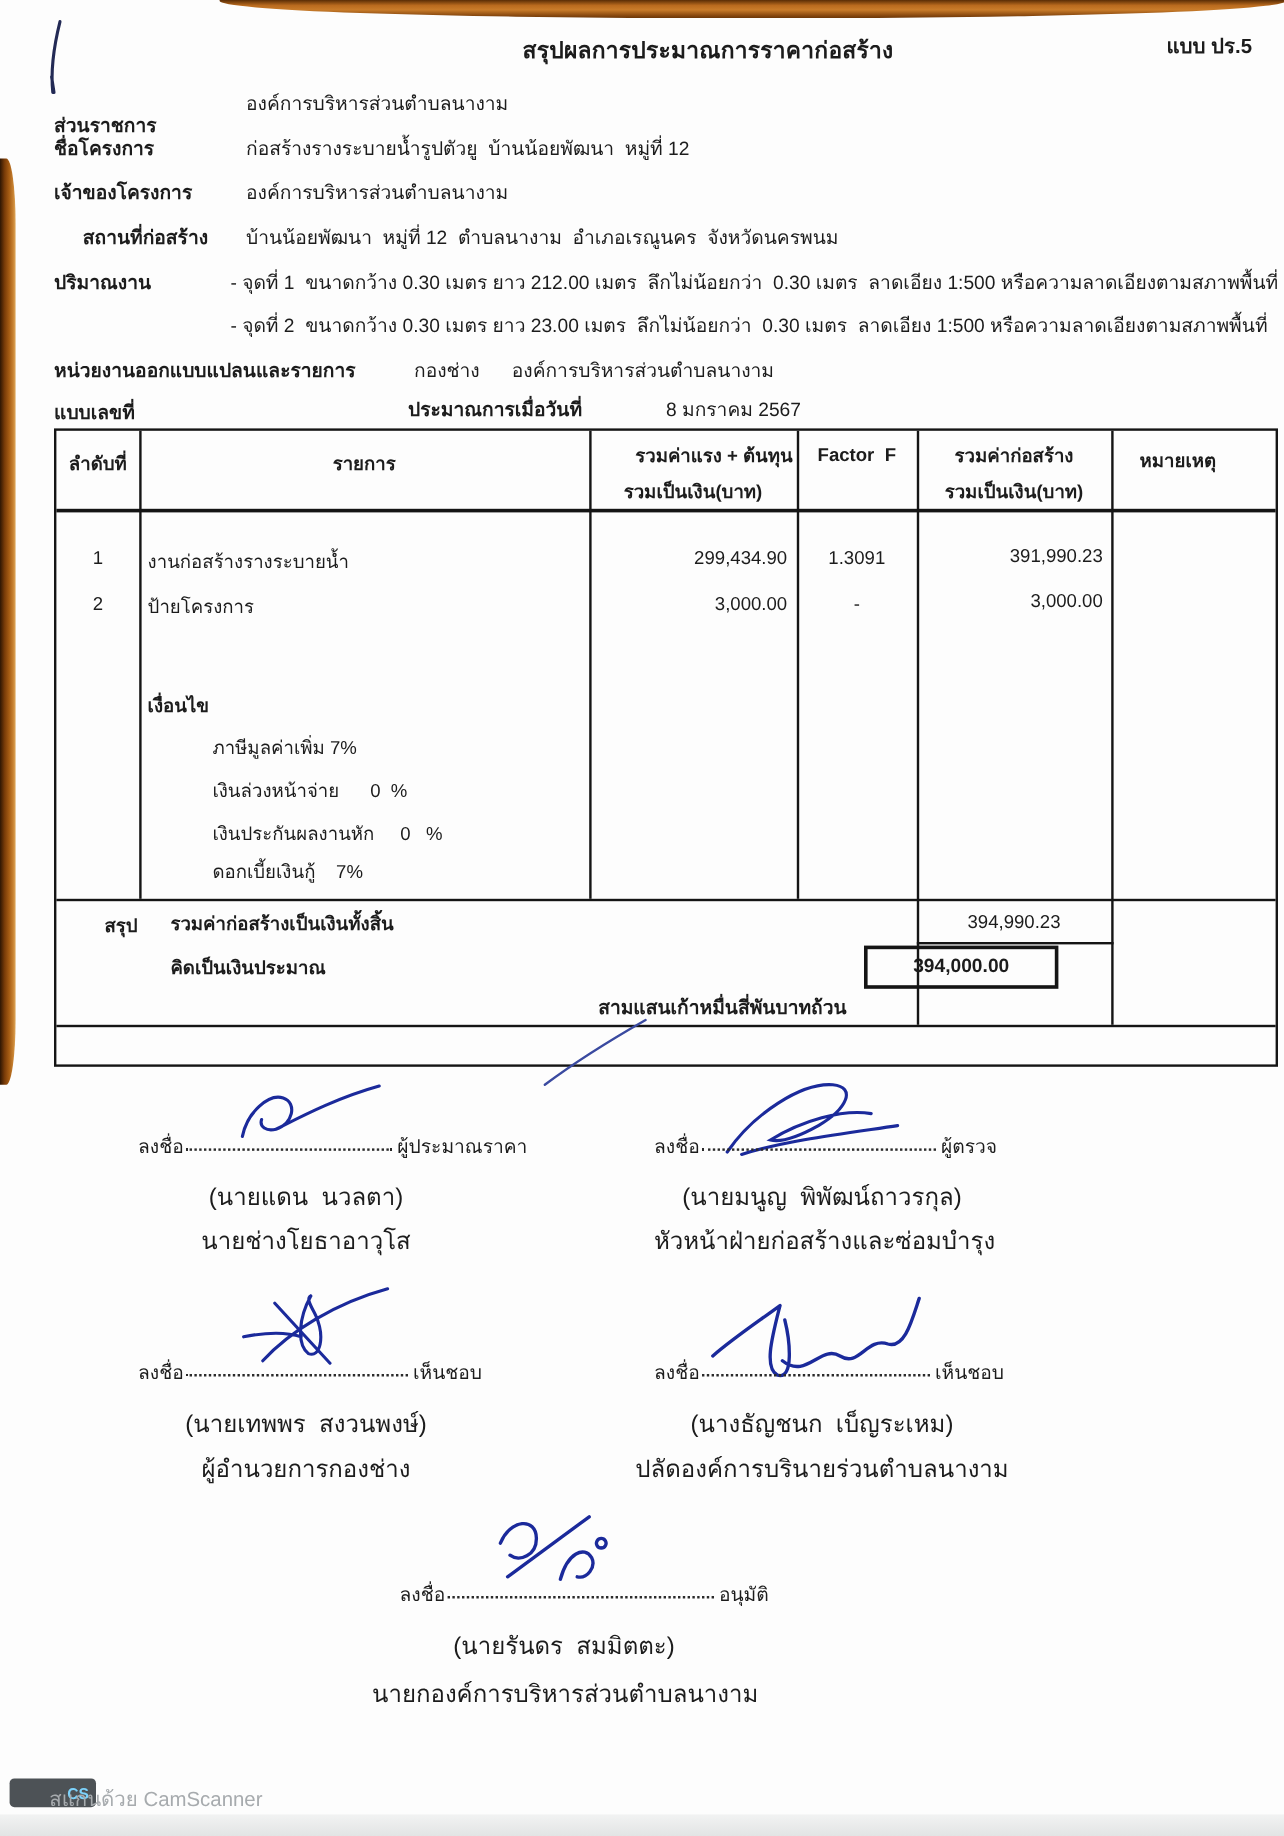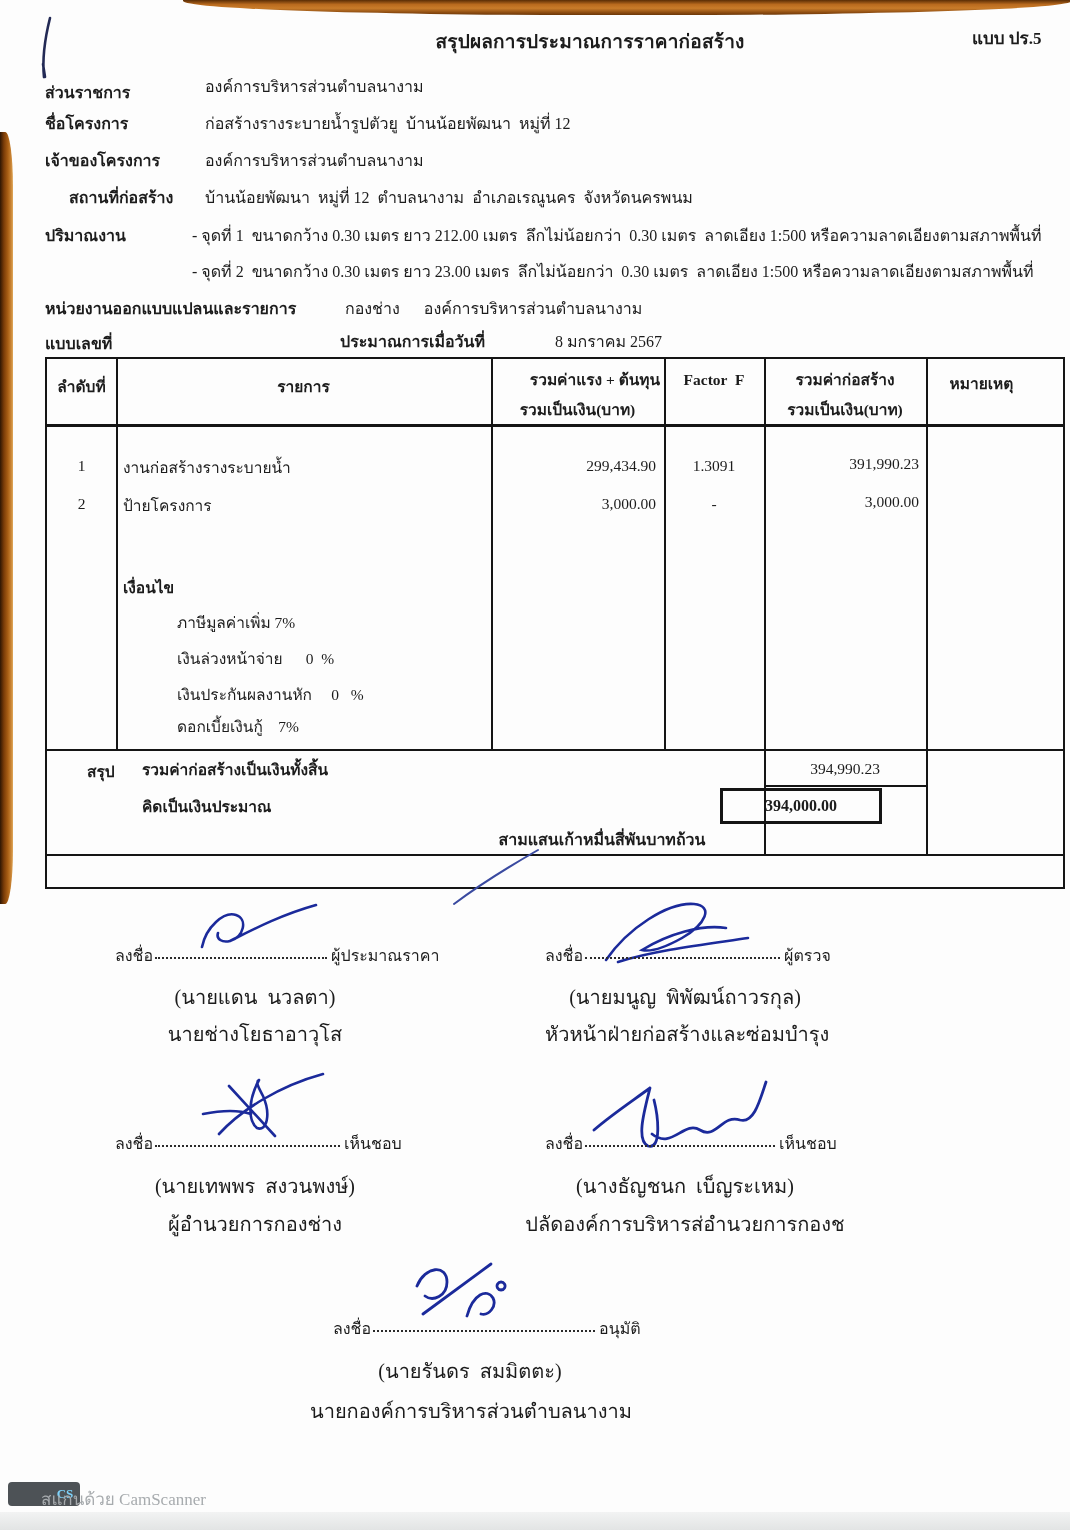--- a/index.html
+++ b/index.html
@@ -1,19 +1,19 @@
 <!DOCTYPE html>
 <html><head>
 <meta charset="utf-8">
 <style>
   html,body{margin:0;padding:0;background:#ffffff;}
   .page{
     position:relative;width:1070px;height:1530px;overflow:hidden;
     background:#fdfdfd;
-    font-family:Liberation Serif, serif;
+    font-family:Liberation Sans, sans-serif;
     color:#1c1c1c;
   }
   
   .wood-top{
     position:absolute;left:183px;top:0;width:889px;height:15px;
     background:linear-gradient(180deg,#5a2d05 0%,#b96a1e 30%,#c97c2a 55%,#8a4a10 85%,#6b3708 100%);
     border-radius:0 0 45% 45% / 0 0 95% 95%;
   }
   .wood-left{
     position:absolute;left:0;top:132px;width:13px;height:772px;
@@ -67,21 +67,21 @@
   <div class="wood-top"></div>
   <div class="wood-left"></div>
 
   <svg class="pen" style="left:34px;top:14px;" width="26" height="68">
     <path d="M16,4 C11,24 8,44 10,63 M9,50 L11,63" fill="none" stroke="#232a55" stroke-width="2.6" stroke-linecap="round"></path>
   </svg>
 
   <div class="doc-title">สรุปผลการประมาณการราคาก่อสร้าง</div>
   <div class="form-code">แบบ ปร.5</div>
 
-  <div class="info-label" style="left:45px;top:80px;">ส่วนราชการ</div>
+  <div class="info-label" style="left:45px;top:92px;">ส่วนราชการ</div>
   <div class="info-value" style="left:205px;top:74px;">องค์การบริหารส่วนตำบลนางาม</div>
 
   <div class="info-label" style="left:45px;top:111px;">ชื่อโครงการ</div>
   <div class="info-value" style="left:205px;top:111px;">ก่อสร้างรางระบายน้ำรูปตัวยู  บ้านน้อยพัฒนา  หมู่ที่ 12</div>
 
   <div class="info-label" style="left:45px;top:148px;">เจ้าของโครงการ</div>
   <div class="info-value" style="left:205px;top:148px;">องค์การบริหารส่วนตำบลนางาม</div>
 
   <div class="info-label" style="left:45px;top:185px;margin-left:24px;">สถานที่ก่อสร้าง</div>
   <div class="info-value" style="left:205px;top:185px;">บ้านน้อยพัฒนา  หมู่ที่ 12  ตำบลนางาม  อำเภอเรณูนคร  จังหวัดนครพนม</div>
@@ -178,21 +178,21 @@
   <div class="sig-name" style="left:115px;top:1170px;width:280px;">(นายเทพพร  สงวนพงษ์)</div>
   <div class="sig-pos" style="left:115px;top:1208px;width:280px;">ผู้อำนวยการกองช่าง</div>
 
   <svg class="pen" style="left:588px;top:1072px;" width="195" height="85">
     <path d="M62,16 C40,32 22,44 6,58 M62,16 C56,40 48,68 60,74 C74,78 70,44 66,28 M64,62 C84,78 96,48 112,58 C128,68 134,42 152,48 C166,52 172,28 178,10" fill="none" stroke="#1b2a9b" stroke-width="2.8" stroke-linecap="round"></path>
   </svg>
   <div class="sig-line" style="left:545px;top:1131px;">
     <span>ลงชื่อ</span><span class="sig-dots" style="width:190px;"></span><span>เห็นชอบ</span>
   </div>
   <div class="sig-name" style="left:545px;top:1170px;width:280px;">(นางธัญชนก  เบ็ญระเหม)</div>
-  <div class="sig-pos" style="left:525px;top:1208px;width:320px;">ปลัดองค์การบริหารส่อำนวยการกองช</div>
+  <div class="sig-pos" style="left:525px;top:1208px;width:320px;">ปลัดองค์การบรินายร่วนตำบลนางาม</div>
 
   <svg class="pen" style="left:395px;top:1258px;" width="130" height="72">
     <path d="M22,28 C30,8 52,6 52,24 C52,38 38,44 30,38 M28,56 L96,6 M72,58 C78,36 92,30 98,40 C102,48 94,58 86,56 M106,32 a4,4 0 1 1 0.1,0" fill="none" stroke="#1b2a9b" stroke-width="2.8" stroke-linecap="round"></path>
   </svg>
   <div class="sig-line" style="left:333px;top:1316px;">
     <span>ลงชื่อ</span><span class="sig-dots" style="width:222px;"></span><span>อนุมัติ</span>
   </div>
   <div class="sig-name" style="left:320px;top:1355px;width:300px;">(นายรันดร  สมมิตตะ)</div>
   <div class="sig-pos" style="left:310px;top:1395px;width:320px;">นายกองค์การบริหารส่วนตำบลนางาม</div>
 

